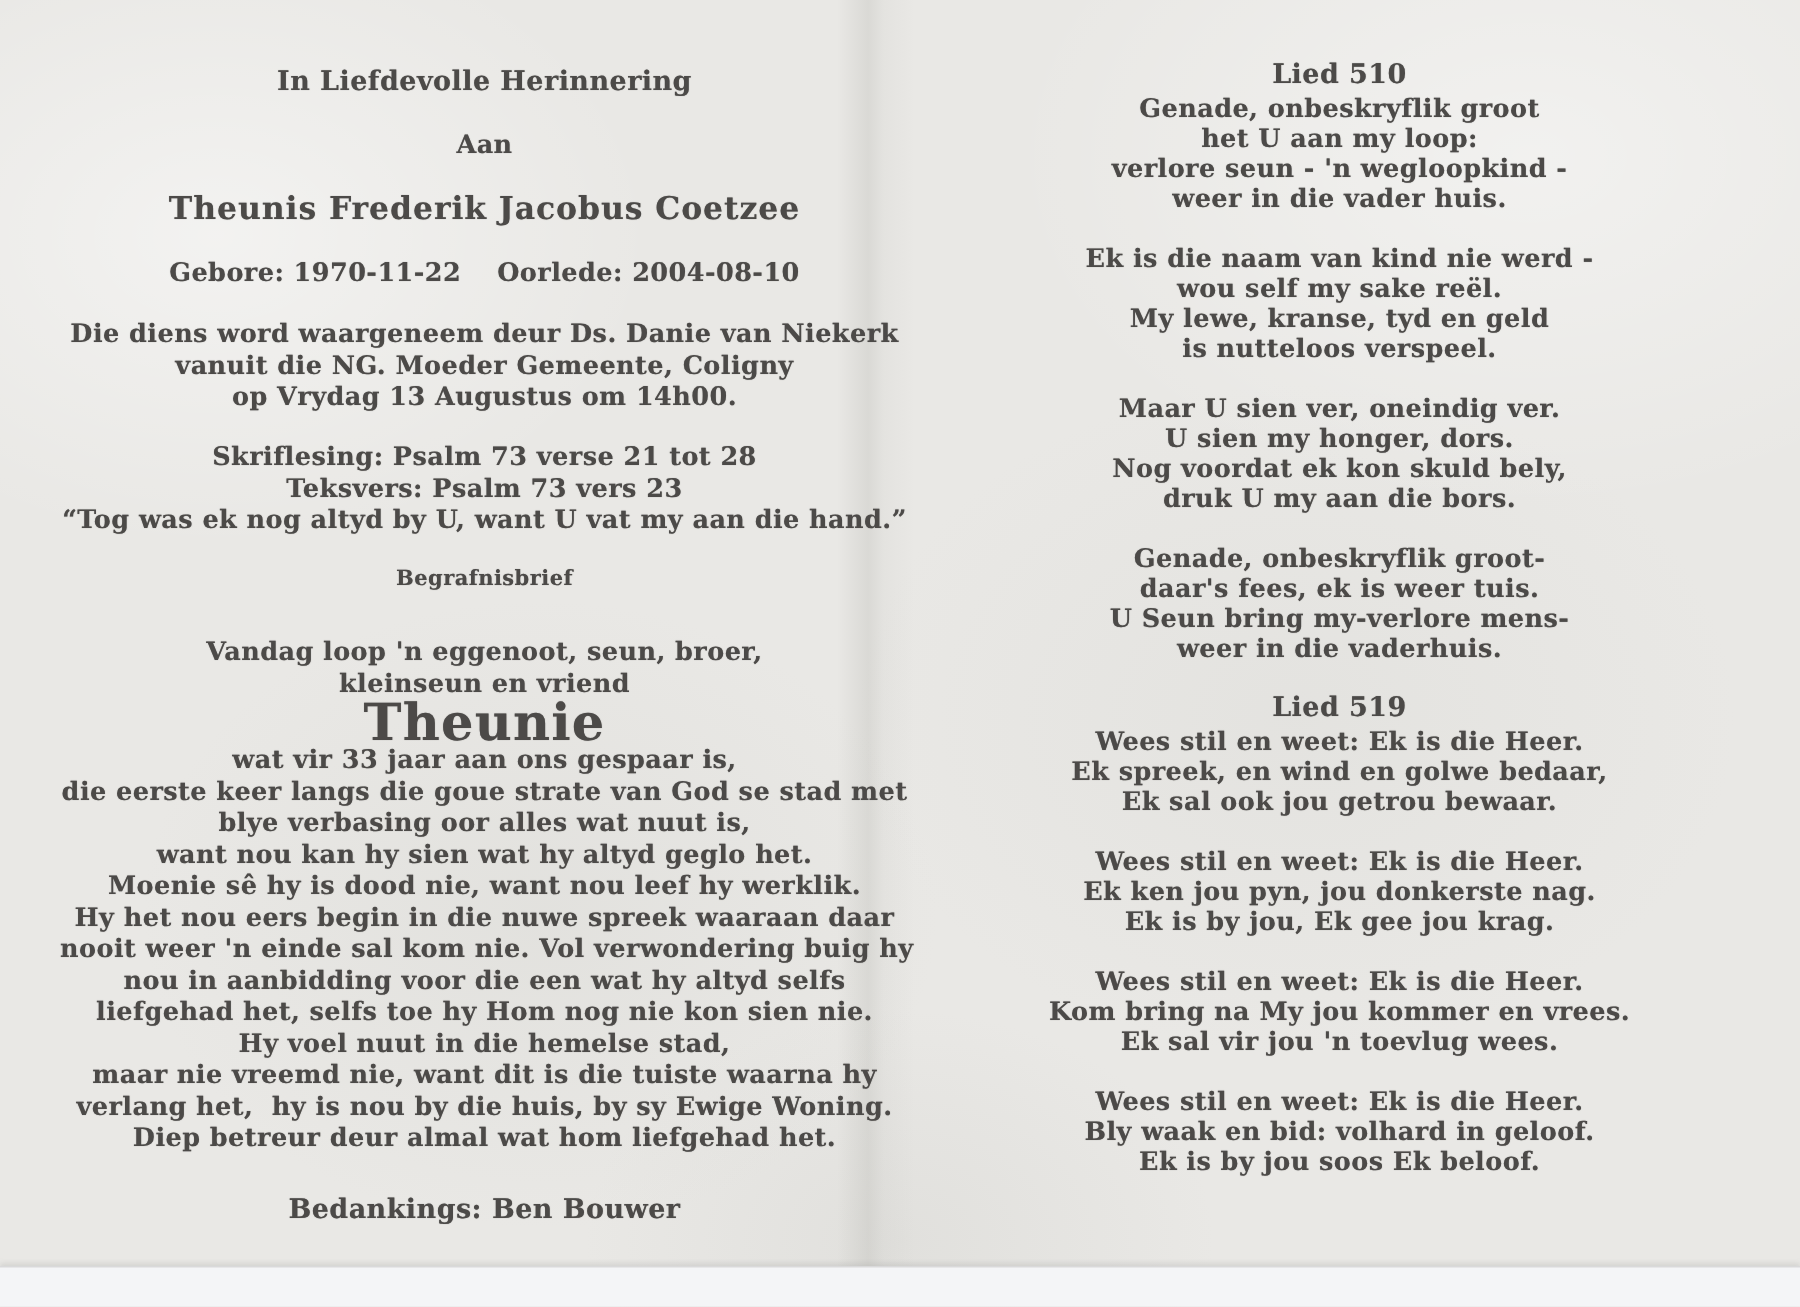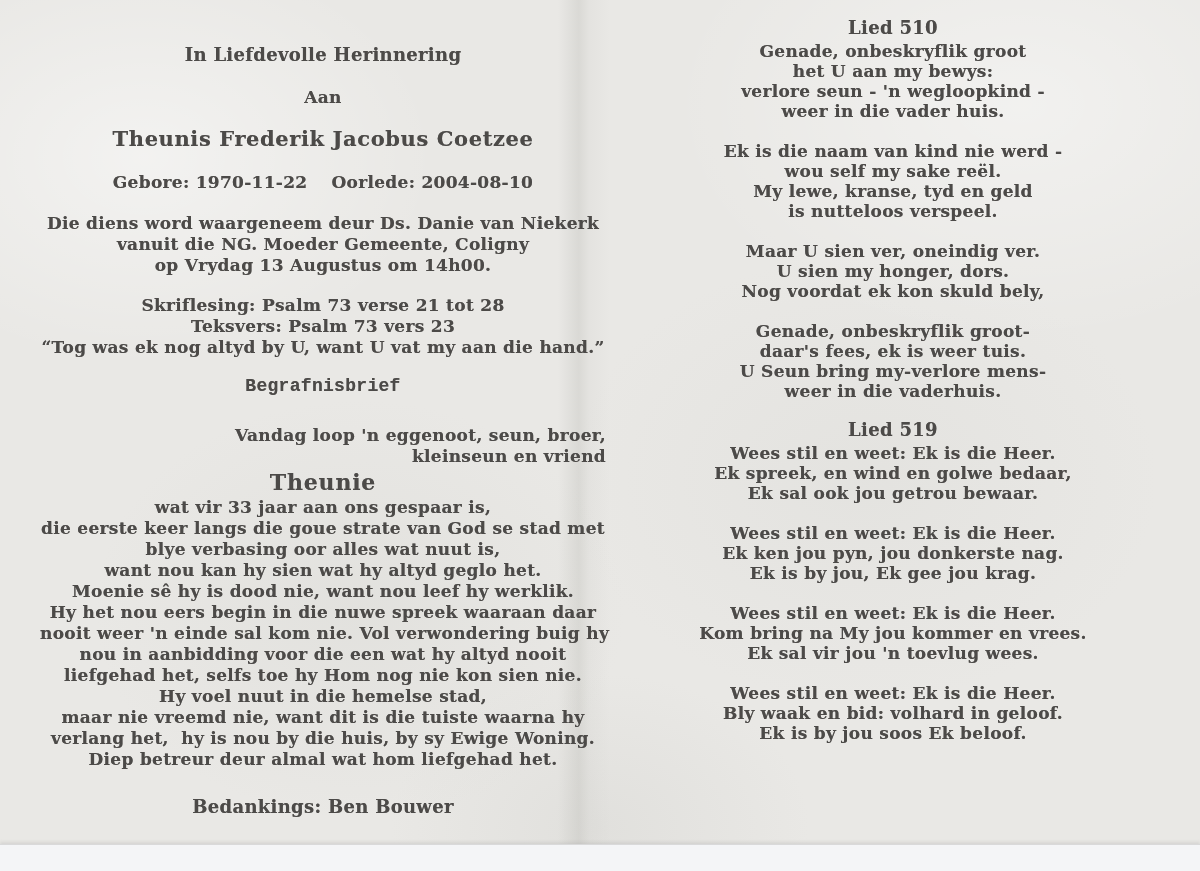--- a/index.html
+++ b/index.html
@@ -30,31 +30,31 @@
     border-top:1px solid #d9d9da;
     box-shadow:0 -2px 3px rgba(160,160,160,.25);
   }
   .page{
     position:absolute;top:0;text-align:center;
     font-size:17px;line-height:21px;font-weight:bold;
     letter-spacing:.3px;
     text-shadow:0 0 .6px rgba(60,58,56,.55);
   }
   .page.left{left:17px;width:566px;padding-top:44px;margin-left:23px;}
-  .page.right{left:645px;width:496px;padding-top:18px;line-height:20px;}
+  .page.right{left:645px;width:496px;padding-top:40px;line-height:20px;}
   h1,h2,h3{margin:0;font-weight:bold;}
   .l-header{font-size:18px;}
   .aan{margin-top:22px;}
   .deceased{margin-top:20px;font-size:21px;letter-spacing:.6px;}
   .dates{margin-top:23px;display:flex;justify-content:center;gap:24px;}
   .svc{margin-top:20px;}
   .scrip{margin-top:19px;}
-  .sect{margin-top:18px;font-size:18px;font-family:Liberation Mono, monospace;}
-  .intro{margin-top:28px;text-align:right;}
-  .eul-name{font-size:22px;line-height:30px;letter-spacing:.8px;}
+  .sect{margin-top:18px;font-size:14px;}
+  .intro{margin-top:28px;}
+  .eul-name{font-size:34px;line-height:30px;letter-spacing:.8px;}
   .thanks{margin-top:26px;font-size:18px;}
   .hymn-title{font-size:18px;margin-top:0;}
   .hymn-title.second{margin-top:19px;}
   .stanzas .stanza{margin-top:20px;text-align:center;}
   .stanzas .stanza:first-child{margin-top:3px;}
   .line{white-space:pre;}
 </style>
 </head>
 <body>
 
@@ -86,49 +86,50 @@
       </div>
     <div class="eul-name">Theunie</div>
     <div>
         <div class="line">wat vir 33 jaar aan ons gespaar is,</div>
         <div class="line">die eerste keer langs die goue strate van God se stad met</div>
         <div class="line">blye verbasing oor alles wat nuut is,</div>
         <div class="line">want nou kan hy sien wat hy altyd geglo het.</div>
         <div class="line">Moenie sê hy is dood nie, want nou leef hy werklik.</div>
         <div class="line">Hy het nou eers begin in die nuwe spreek waaraan daar</div>
         <div class="line">nooit weer 'n einde sal kom nie. Vol verwondering buig hy</div>
-        <div class="line">nou in aanbidding voor die een wat hy altyd nooit</div>
+        <div class="line">nou in aanbidding voor die een wat hy altyd selfs</div>
         <div class="line">liefgehad het, selfs toe hy Hom nog nie kon sien nie.</div>
         <div class="line">Hy voel nuut in die hemelse stad,</div>
         <div class="line">maar nie vreemd nie, want dit is die tuiste waarna hy</div>
         <div class="line">verlang het,  hy is nou by die huis, by sy Ewige Woning.</div>
         <div class="line">Diep betreur deur almal wat hom liefgehad het.</div>
       </div>
     <div class="thanks">Bedankings: Ben Bouwer</div>
   </div>
 
   <div class="page right">
     <h3 class="hymn-title">Lied 510</h3>
     <div class="stanzas">
         <div class="stanza">
           <div class="line">Genade, onbeskryflik groot</div>
-          <div class="line">het U aan my bewys:</div>
+          <div class="line">het U aan my loop:</div>
           <div class="line">verlore seun - 'n wegloopkind -</div>
           <div class="line">weer in die vader huis.</div>
         </div>
         <div class="stanza">
           <div class="line">Ek is die naam van kind nie werd -</div>
           <div class="line">wou self my sake reël.</div>
           <div class="line">My lewe, kranse, tyd en geld</div>
           <div class="line">is nutteloos verspeel.</div>
         </div>
         <div class="stanza">
           <div class="line">Maar U sien ver, oneindig ver.</div>
           <div class="line">U sien my honger, dors.</div>
           <div class="line">Nog voordat ek kon skuld bely,</div>
+          <div class="line">druk U my aan die bors.</div>
         </div>
         <div class="stanza">
           <div class="line">Genade, onbeskryflik groot-</div>
           <div class="line">daar's fees, ek is weer tuis.</div>
           <div class="line">U Seun bring my-verlore mens-</div>
           <div class="line">weer in die vaderhuis.</div>
         </div>
       </div>
     <h3 class="hymn-title second">Lied 519</h3>
     <div class="stanzas">

